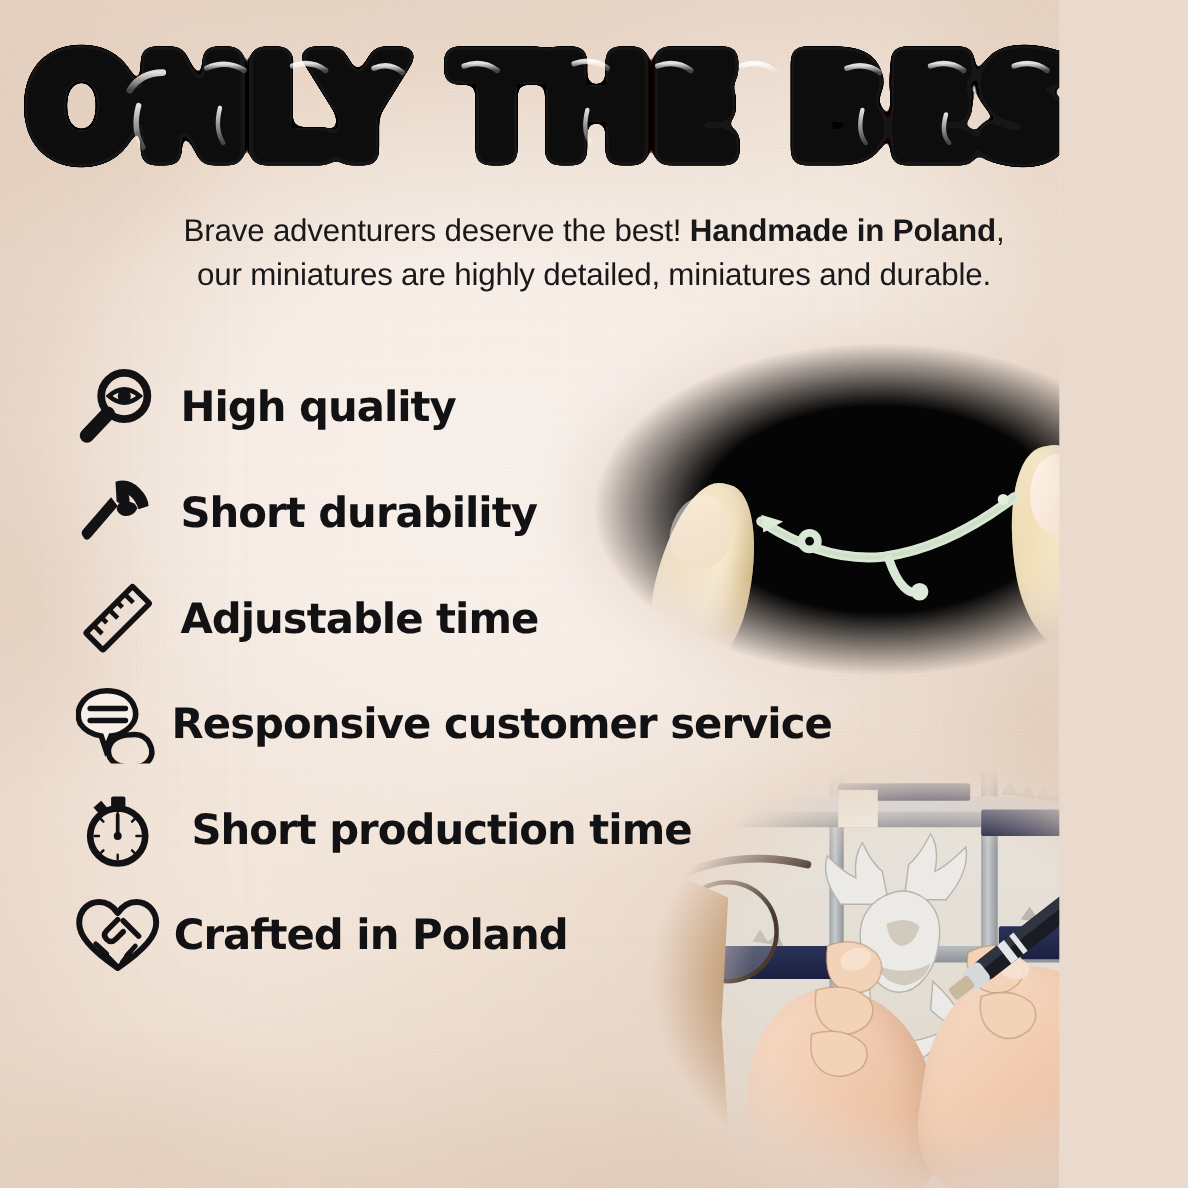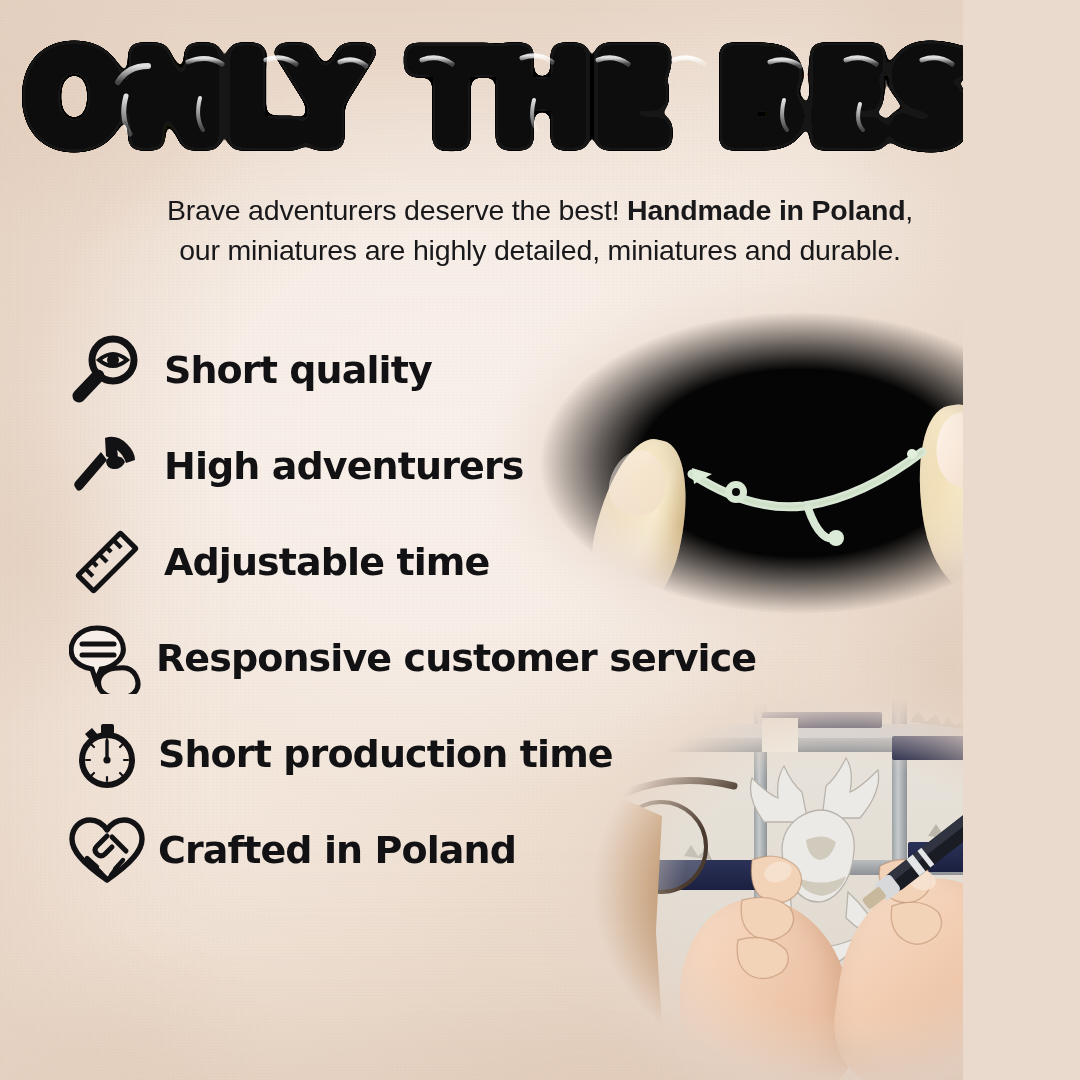--- a/index.html
+++ b/index.html
@@ -112,21 +112,21 @@
     color: #121114;
     white-space: nowrap;
     margin-left: 8px;
   }
 
   
   .feature.f0 .label { margin-left: 14px; }
   .feature.f1 .label { margin-left: 14px; }
   .feature.f2 .label { margin-left: 14px; }
   .feature.f3 .label { margin-left: 6px; }
-  .feature.f4 .label { margin-left: 8px; }
+  .feature.f4 .label { margin-left: 24px; }
   .feature.f5 .label { margin-left: 8px; }
 
   
   .photo {
     position: absolute;
     overflow: hidden;
   }
   .photo .inner { position: absolute; inset: 0; }
 
   #photo-top {
@@ -399,32 +399,32 @@
 
     <div class="feature f0">
       <span class="ico">
         <svg width="72" height="72" viewBox="0 0 72 72">
           <circle cx="42" cy="26" r="21" fill="none" stroke="#121114" stroke-width="7"></circle>
           <path d="M27 42 L8 62" stroke="#121114" stroke-width="13" stroke-linecap="round"></path>
           <path d="M28 26 q14 -12 28 0 q-14 12 -28 0 z" fill="none" stroke="#121114" stroke-width="4"></path>
           <circle cx="42" cy="26" r="6" fill="#121114"></circle>
         </svg>
       </span>
-      <span class="label">Short quality</span>
+      <span class="label">High quality</span>
     </div>
 
     <div class="feature f1">
       <span class="ico">
         <svg width="72" height="72" viewBox="0 0 72 72">
           <path d="M34 8 q12 -4 22 6 q8 8 8 16 l-9 3 q-3 -9 -9 -13 q2 7 -1 12 l-10 -6 z" fill="#121114"></path>
           <path d="M44 26 q8 0 10 6 q-4 8 -12 7 q-6 -1 -7 -7 q1 -6 9 -6 z" fill="#121114"></path>
           <path d="M36 30 L12 58 q-3 4 -6 2 l-2 -3 q-2 -3 1 -6 L30 22 z" fill="#121114"></path>
         </svg>
       </span>
-      <span class="label">High adventurers</span>
+      <span class="label">Short durability</span>
     </div>
 
     <div class="feature f2">
       <span class="ico">
         <svg width="72" height="72" viewBox="0 0 72 72">
           <g transform="rotate(-45 36 36)">
             <rect x="6" y="25" width="60" height="22" fill="none" stroke="#121114" stroke-width="5" rx="1"></rect>
             <g stroke="#121114" stroke-width="4.2" stroke-linecap="butt">
               <path d="M16 25 v11"></path>
               <path d="M26 25 v7"></path>

